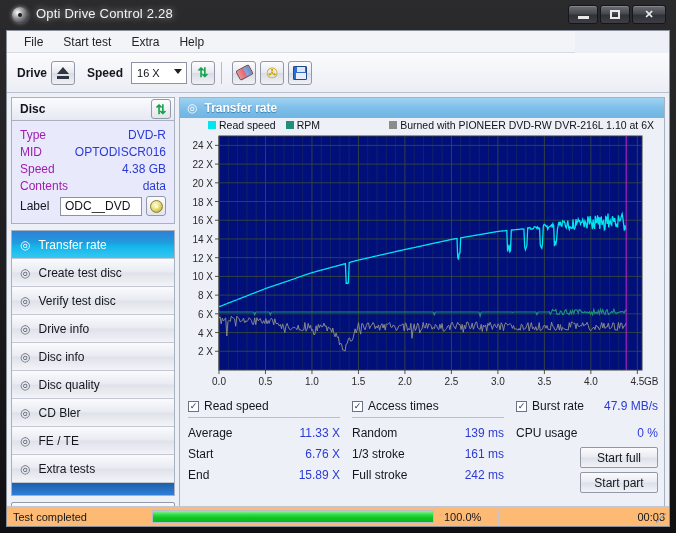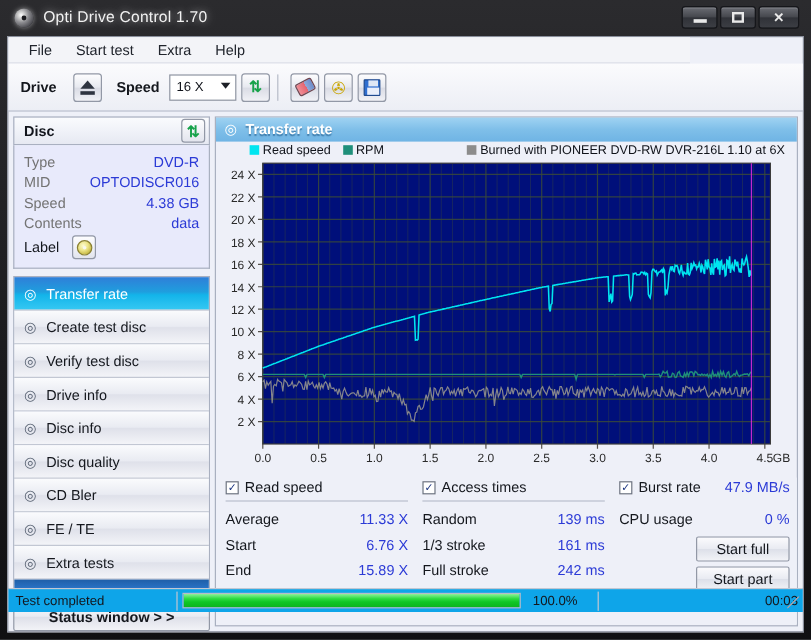--- a/index.html
+++ b/index.html
@@ -62,21 +62,21 @@
   .menu-item {
     padding:3px 9px; font-size:12px; color:#20242c; white-space:nowrap;
   }
   
   #toolbar {
     position:absolute; left:0; top:22px; width:662px; height:40px;
     background:linear-gradient(180deg,#fbfbfd 0%,#eceef5 100%);
     border-bottom:1px solid #b9bfcd;
     display:flex; align-items:center; padding-left:10px;
   }
-  #lbl-drive { font-weight:bold; font-size:12px; color:#14171d; margin-right:10px; }
+  #lbl-drive { font-weight:bold; font-size:12px; color:#14171d; }
   #drive-combo {
     width:266px; height:22px; background:#fff; border:1px solid #8d93a1;
     display:flex; align-items:center; padding-left:3px; position:relative;
   }
   #drive-combo .dtext { font-size:11px; color:#10131a; margin-left:4px; white-space:nowrap; }
   #drive-arrow {
     position:absolute; right:3px; top:5px; width:0; height:0;
     border-left:4px solid transparent; border-right:4px solid transparent;
     border-top:5px solid #1d2027;
   }
@@ -129,21 +129,21 @@
   #disc-head .t { font-weight:bold; font-size:12px; color:#12151c; }
   #btn-disc-refresh {
     width:20px;height:20px;background:linear-gradient(180deg,#fdfdfe,#e3e5ee);
     border:1px solid #9298a6;border-radius:3px;display:flex;align-items:center;justify-content:center;
   }
   #disc-info {
     background:#e8eafb; border:1px solid #a9b0c0; border-top:none;
     padding:5px 8px 7px 8px;
   }
   .dirow { display:flex; justify-content:space-between; align-items:center; height:17px; }
-  .dirow .k { color:#737373; font-size:12px; }
+  .dirow .k { color:#a21caf; font-size:12px; }
   .dirow .v { color:#2b3ad6; font-size:12px; }
   #label-row { display:flex; align-items:center; gap:4px; margin-top:2px; }
   #label-row .k { color:#14171d; font-size:12px; width:36px; }
   #label-input {
     flex:1; height:19px; background:#fff; border:1px solid #8d93a1;
     font-size:12px; color:#10131a; padding:0 4px; display:flex; align-items:center;
   }
   #btn-label-disc {
     width:20px;height:20px;background:linear-gradient(180deg,#fdfdfe,#e3e5ee);
     border:1px solid #9298a6;border-radius:3px;display:flex;align-items:center;justify-content:center;
@@ -211,22 +211,22 @@
   #burst-val { font-size:12px; color:#2b3ad6; margin-left:auto; }
   .abtn {
     width:78px; height:21px; margin-left:auto; margin-top:4px;
     background:linear-gradient(180deg,#fbfbfd 0%,#e9ebf2 48%,#dde0e9 52%,#f2f3f7 100%);
     border:1px solid #9298a6; border-radius:2px;
     display:flex; align-items:center; justify-content:center;
     font-size:12px; color:#14171d;
   }
   
   #statusbar {
-    position:absolute; left:0; bottom:16px; width:662px; height:20px;
-    background:#0ea5e9; border-top:1px solid #c2c7d3; display:flex; align-items:center;
+    position:absolute; left:0; bottom:0; width:662px; height:20px;
+    background:#fdba74; border-top:1px solid #c2c7d3; display:flex; align-items:center;
   }
   #sb-msg { width:140px; padding-left:6px; font-size:11px; color:#14171d; }
   #sb-sep1,#sb-sep2 { width:1px; height:16px; background:#c2c7d3; }
   #sb-progress-cell { width:290px; display:flex; align-items:center; padding:0 4px; }
   #sb-progress {
     flex:1; height:13px; background:#dfe2ea; border:1px solid #b7bcc8; position:relative; overflow:hidden;
   }
   #sb-bar {
     height:100%; background:linear-gradient(180deg,#8ef09a 0%,#2ddc42 35%,#10c626 60%,#0bb51f 100%);
   }
@@ -237,21 +237,21 @@
       linear-gradient(135deg,transparent 45%, #9aa0ad 45%, #9aa0ad 55%, transparent 55%);
   }
 </style>
 </head>
 <body>
 
 <div id="win">
 
   <div id="titlebar">
     <div id="app-icon"></div>
-    <div id="title-text">Opti Drive Control 1.70</div>
+    <div id="title-text">Opti Drive Control 2.28</div>
     <div class="wbtn" id="btn-min">
         <span class="glyph-min"></span>
       </div>
     <div class="wbtn" id="btn-max">
         <span class="glyph-max"></span>
       </div>
     <div class="wbtn" id="btn-close">
         <span>✕</span>
       </div>
   </div>
@@ -312,20 +312,23 @@
         <div class="dirow">
           <span class="k">Speed</span>
           <span class="v">4.38 GB</span>
         </div>
         <div class="dirow">
           <span class="k">Contents</span>
           <span class="v">data</span>
         </div>
         <div id="label-row">
           <span class="k">Label</span>
+          <div id="label-input">
+              <span>ODC__DVD</span>
+            </div>
           <div id="btn-label-disc">
               <span class="disc-glyph"></span>
             </div>
         </div>
       </div>
 
       <div id="nav">
         <div class="nav-item active">
           <span class="nav-ico">◎</span>
           <span>Transfer rate</span>

